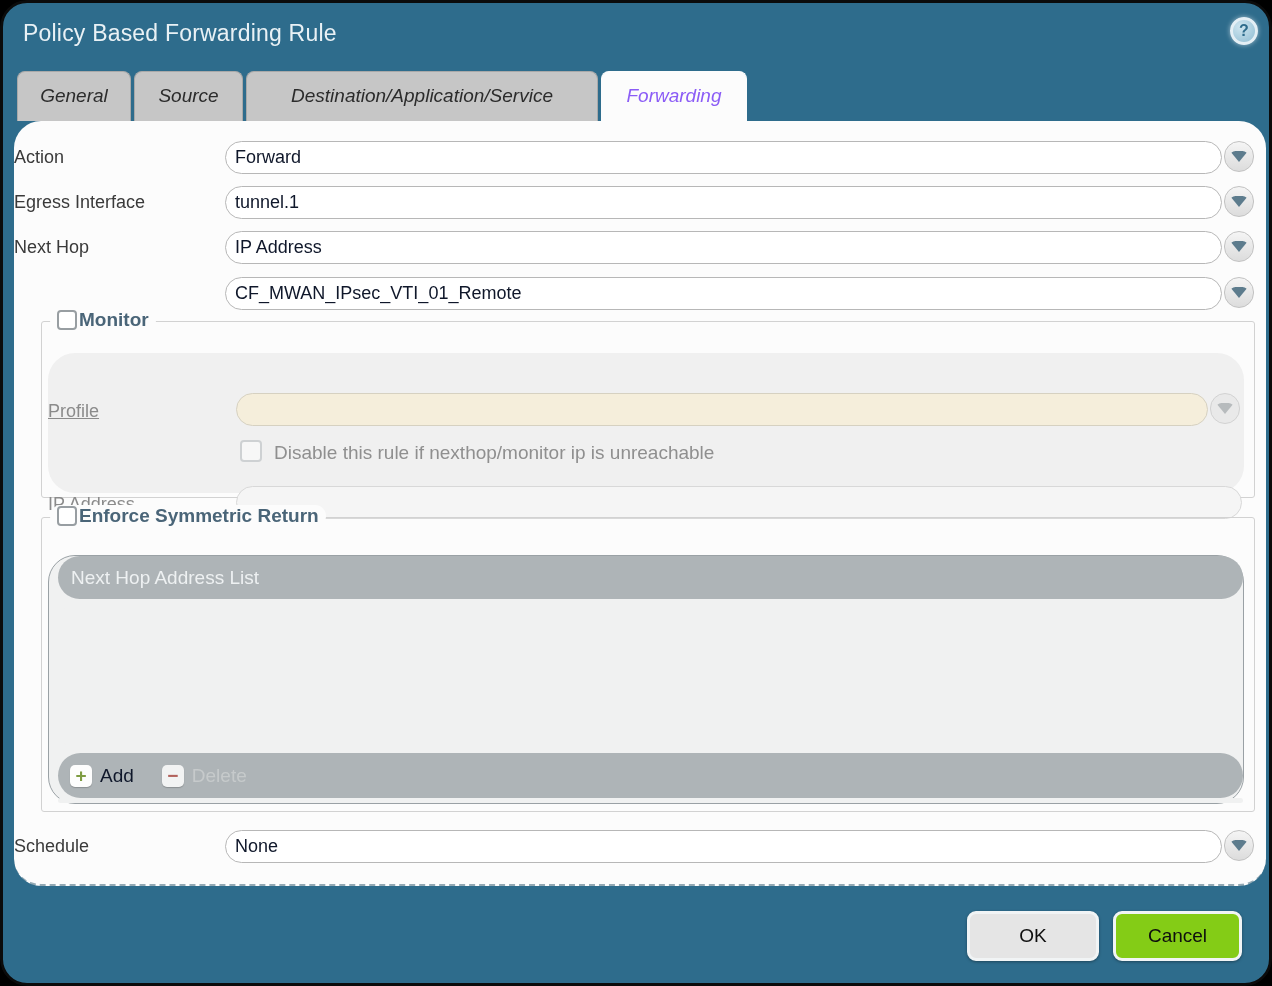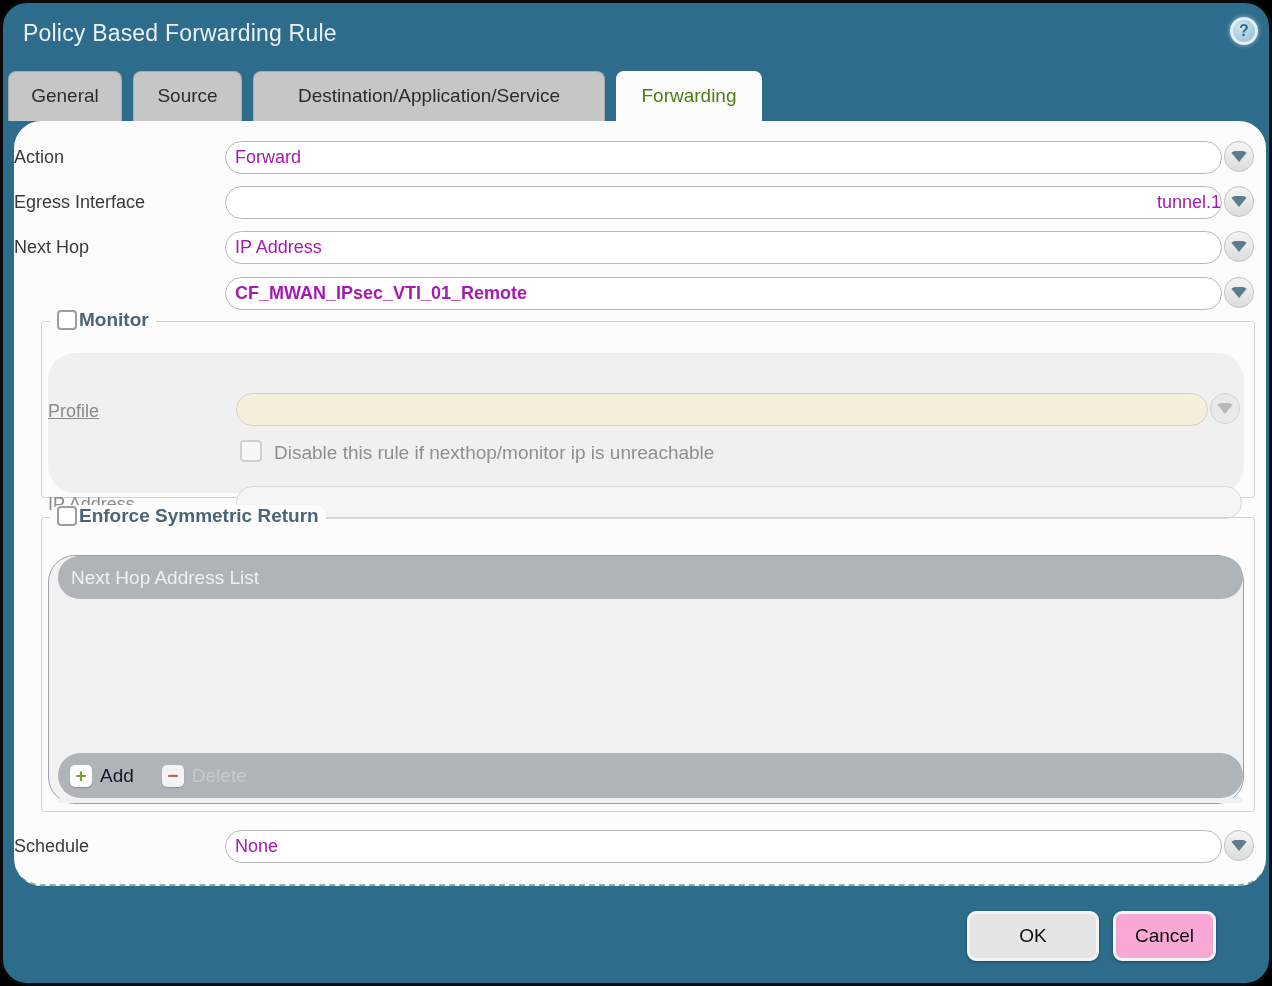--- a/index.html
+++ b/index.html
@@ -24,51 +24,51 @@
     position: absolute; left: 1227px; top: 14px;
     width: 28px; height: 28px; border-radius: 50%;
     border: 3px solid #e4eff5;
     background: radial-gradient(circle at 35% 30%, #cfe6f0, #8fbcd2);
     color: #2e6c8c; font-size: 16px; font-weight: bold;
     display: flex; align-items: center; justify-content: center;
     box-shadow: 0 0 5px rgba(255,255,255,.55);
     cursor: pointer;
   }
   
-  .tabs { position: absolute; left: 5px; top: 68px; display: flex; gap: 11px; }
+  .tabs { position: absolute; left: 14px; top: 68px; display: flex; gap: 3px; font-style: italic; }
   .tab {
     height: 50px; line-height: 48px; text-align: center;
     background: #c6c6c6; color: #2c2c2c; font-size: 19px;
     border: 1px solid #a9a9a9; border-bottom: none;
     border-radius: 8px 8px 0 0; cursor: pointer;
     padding: 0 4px;
   }
   .tab.active {
-    background: #fcfcfc; color: #4d7c0f; border-color: #fcfcfc;
+    background: #fcfcfc; color: #8b5cf6; border-color: #fcfcfc;
     height: 51px; position: relative; z-index: 3;
   }
   .tab-general { width: 114px; }
   .tab-source { width: 109px; }
   .tab-dest { width: 352px; }
   .tab-forwarding { width: 146px; }
   
   .content {
     position: absolute; left: 11px; top: 118px;
     width: 1252px; height: 765px;
     background: #fcfcfc; z-index: 2;
     border-bottom: 2px dashed #93a9b4;
   }
   .flabel {
     position: absolute; left: 0; width: 199px;
     font-size: 18px; color: #3a3a3a;
   }
   .field {
     position: absolute; height: 33px; line-height: 31px;
     background: #fff; border: 1px solid #b7b7b7;
-    font-size: 18px; color: #a21caf; padding-left: 9px;
+    font-size: 18px; color: #0f172a; padding-left: 9px;
     cursor: pointer;
   }
   .dd {
     position: absolute; width: 30px; height: 31px;
     background: linear-gradient(#f5f5f5, #dcdcdc);
     border: 1px solid #c2c2c2;
     display: flex; align-items: center; justify-content: center;
     cursor: pointer;
   }
   .dd .arrow {
@@ -128,21 +128,21 @@
   .tool-label.disabled { color: #c6cacb; }
   
   .btn {
     position: absolute; top: 908px; height: 50px;
     border: 3px solid #f1f4f5; border-radius: 9px;
     font-size: 19px; color: #0e0e0e; font-family: inherit;
     display: flex; align-items: center; justify-content: center;
     cursor: pointer; box-shadow: 0 1px 3px rgba(0,0,0,.35);
   }
   .btn-ok { left: 964px; width: 132px; background: #e5e5e5; }
-  .btn-cancel { left: 1110px; width: 103px; background: #f9a8d4; }
+  .btn-cancel { left: 1110px; width: 129px; background: #84cc16; }
 </style>
 </head>
 <body>
 
 <div class="screen">
 
   <div class="title">Policy Based Forwarding Rule</div>
   <div class="help-btn">?</div>
 
   <div class="tabs">
@@ -154,32 +154,32 @@
 
   <div class="content">
 
     <div class="flabel" style="top:26px;">Action</div>
     <div class="field" style="left:211px; top:20px; width:997px;">Forward</div>
     <div class="dd" style="left:1210px; top:20px;">
       <span class="arrow"></span>
     </div>
 
     <div class="flabel" style="top:71px;">Egress Interface</div>
-    <div class="field" style="left:211px; top:65px; width:997px;text-align:right;">tunnel.1</div>
+    <div class="field" style="left:211px; top:65px; width:997px;">tunnel.1</div>
     <div class="dd" style="left:1210px; top:65px;">
       <span class="arrow"></span>
     </div>
 
     <div class="flabel" style="top:116px;">Next Hop</div>
     <div class="field" style="left:211px; top:110px; width:997px;">IP Address</div>
     <div class="dd" style="left:1210px; top:110px;">
       <span class="arrow"></span>
     </div>
 
-    <div class="field" style="left:211px; top:156px; width:997px;font-weight:bold;">CF_MWAN_IPsec_VTI_01_Remote</div>
+    <div class="field" style="left:211px; top:156px; width:997px;">CF_MWAN_IPsec_VTI_01_Remote</div>
     <div class="dd" style="left:1210px; top:156px;">
       <span class="arrow"></span>
     </div>
 
     <div class="fieldset" style="left:27px; top:200px; width:1214px; height:177px;">
       <div class="legend">
         <div class="checkbox"></div>
         <div class="legend-text">Monitor</div>
       </div>
       <div class="panel">

